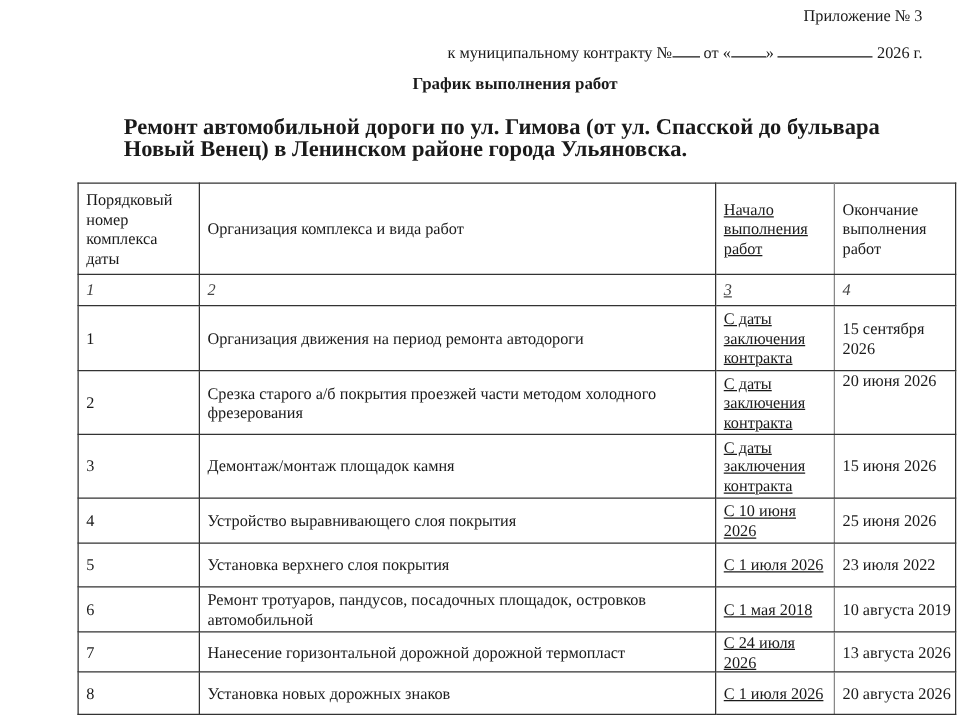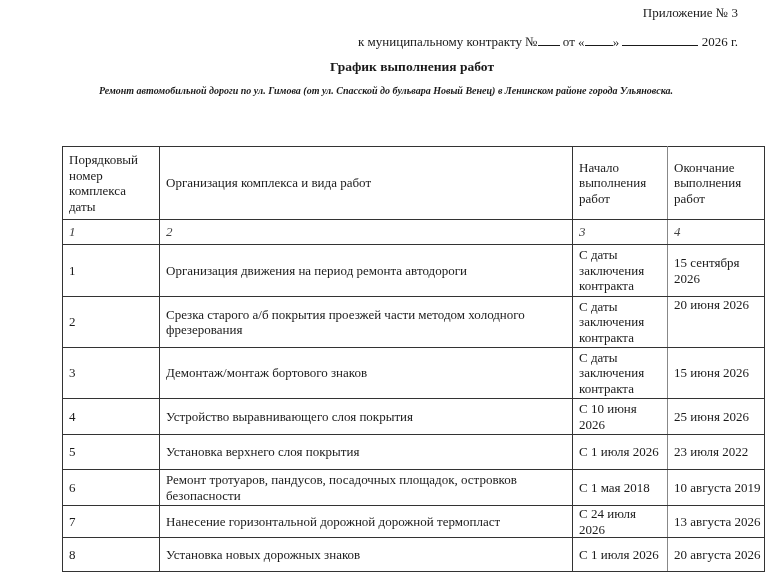--- a/index.html
+++ b/index.html
@@ -42,26 +42,25 @@
       position: absolute;
       left: 330px;
       top: 59px;
       font-size: 13.5px;
       font-weight: bold;
       line-height: 16px;
     }
     .subject {
       position: absolute;
       left: 99px;
-      top: 82px;
+      top: 92px;
       width: 660px;
-      font-size: 10px;
+      font-size: 18px;
       font-weight: bold;
       line-height: 18px;
-      font-style: italic;
     }
     table.schedule {
       position: absolute;
       left: 62px;
       top: 146px;
       border-collapse: collapse;
       table-layout: fixed;
       width: 702px;
     }
     table.schedule td {
@@ -70,20 +69,21 @@
       font-size: 13px;
       line-height: 15.5px;
       vertical-align: middle;
       text-align: left;
     }
     table.schedule td.col3, table.schedule td.col4 {
       padding-right: 2px;
     }
     table.schedule td.right-gray {
       border-right-color: #888;
+      text-decoration: underline;
     }
     tr.num-row td {
       font-style: italic;
       color: #444;
       height: 24px;
     }
     tr.head-row td { height: 72px; }
     tr.r1 td { height: 51px; }
     tr.r2 td { height: 50px; }
     tr.r3 td { height: 50px; }
@@ -137,39 +137,39 @@
     <td class="col4">15 сентября 2026</td>
   </tr>
   <tr class="r2">
     <td>2</td>
     <td>Срезка старого а/б покрытия проезжей части методом холодного фрезерования</td>
     <td class="col3 right-gray">С даты заключения контракта</td>
     <td class="col4 top">20 июня 2026</td>
   </tr>
   <tr class="r3">
     <td>3</td>
-    <td>Демонтаж/монтаж бортового знаков</td>
+    <td>Демонтаж/монтаж площадок камня</td>
     <td class="col3 right-gray">С даты заключения контракта</td>
     <td class="col4">15 июня 2026</td>
   </tr>
   <tr class="r4">
     <td>4</td>
     <td>Устройство выравнивающего слоя покрытия</td>
     <td class="col3 right-gray">С 10 июня 2026</td>
     <td class="col4">25 июня 2026</td>
   </tr>
   <tr class="r5">
     <td>5</td>
     <td>Установка верхнего слоя покрытия</td>
     <td class="col3 right-gray">С 1 июля 2026</td>
     <td class="col4">23 июля 2022</td>
   </tr>
   <tr class="r6">
     <td>6</td>
-    <td>Ремонт тротуаров, пандусов, посадочных площадок, островков безопасности</td>
+    <td>Ремонт тротуаров, пандусов, посадочных площадок, островков автомобильной</td>
     <td class="col3 right-gray">С 1 мая 2018</td>
     <td class="col4">10 августа 2019</td>
   </tr>
   <tr class="r7">
     <td>7</td>
     <td>Нанесение горизонтальной дорожной дорожной термопласт</td>
     <td class="col3 right-gray">С 24 июля 2026</td>
     <td class="col4">13 августа 2026</td>
   </tr>
   <tr class="r8">

